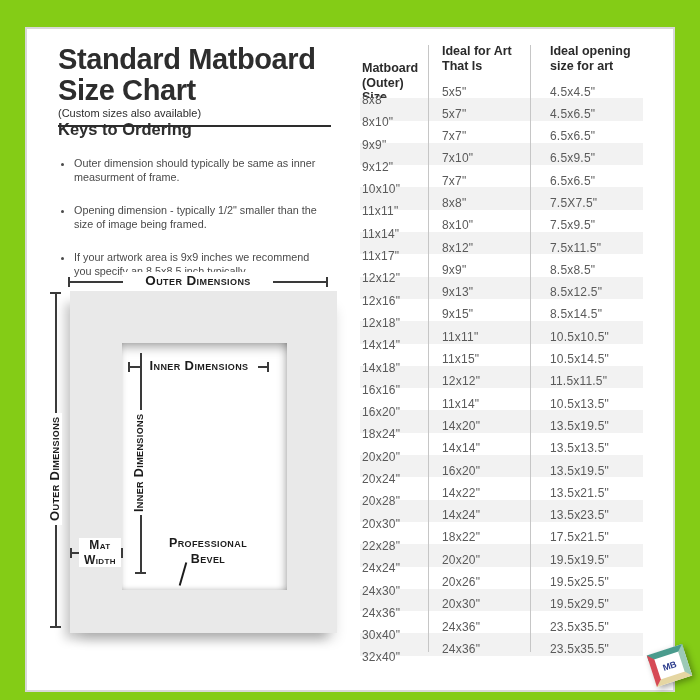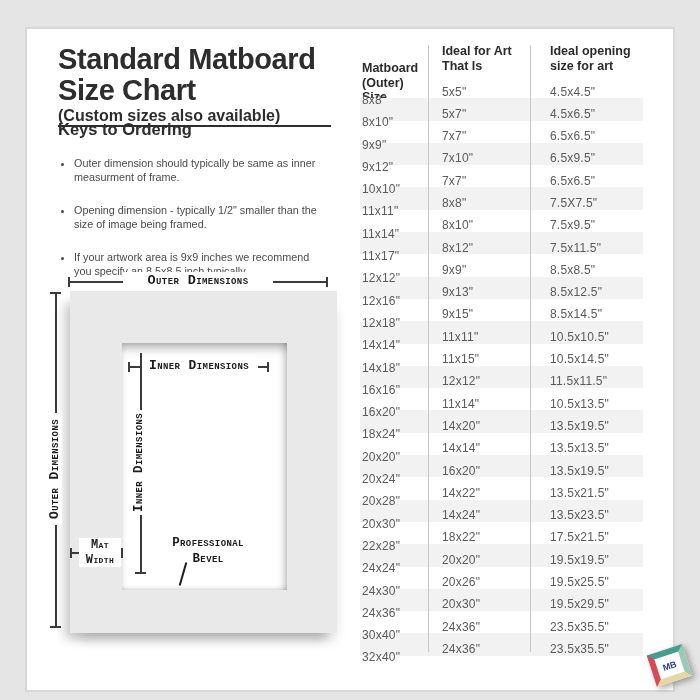--- a/index.html
+++ b/index.html
@@ -1,43 +1,43 @@
 <!DOCTYPE html>
 <html><head>
 <meta charset="utf-8">
 <style>
   * { margin:0; padding:0; box-sizing:border-box; }
   body { background:#fff; font-family:"Liberation Sans", sans-serif; }
-  .page { position:relative; width:700px; height:700px; background:#e5e5e5; overflow:hidden; }
+  .page { position:relative; width:700px; height:700px; background:#84cc16; overflow:hidden; }
   .frame-border { position:absolute; left:25px; top:27px; width:650px; height:665px;
                   border:2px solid #d8d8d8; background:#ffffff; }
 
   
   .title { position:absolute; left:58px; top:44px; width:290px;
            font-size:29px; line-height:31px; font-weight:800; color:#2d2d2d;
            letter-spacing:-0.4px; white-space:pre-line; }
-  .subtitle { position:absolute; left:58px; top:107px; font-size:16px; font-weight:700; color:#2d2d2d; }
+  .subtitle { position:absolute; left:58px; top:107px; font-size:11px; font-weight:400; color:#2d2d2d; }
   .title-divider { position:absolute; left:58px; top:125px; width:273px; height:2px; background:#2d2d2d; }
   .keys-heading { position:absolute; left:58px; top:120px; font-size:16.5px; font-weight:800; color:#2d2d2d; }
   .keys-list { position:absolute; left:74px; top:157px; width:280px; list-style:disc; }
   .keys-list li { font-size:10.8px; line-height:13.5px; color:#4a4a4a; margin-bottom:20px;
                   white-space:pre-line; }
 
   
   .mat-board { position:absolute; left:70px; top:291px; width:267px; height:342px; background:#e9e9e9;
                box-shadow:-8px 9px 10px -3px rgba(0,0,0,0.22), 4px 12px 12px -6px rgba(0,0,0,0.15); }
   .mat-opening { position:absolute; left:122px; top:343px; width:165px; height:247px; background:#ffffff;
                  box-shadow:inset 0 10px 12px -7px rgba(0,0,0,0.40),
                             inset -8px 0 10px -7px rgba(0,0,0,0.30),
                             inset 0 -4px 5px -3px rgba(0,0,0,0.18),
                             inset 4px 0 6px -5px rgba(0,0,0,0.10); }
   .mline { position:absolute; background:#3a3a3a; }
   .hand-label { position:absolute; font-variant:small-caps; font-weight:700; color:#1c1c1c;
                 background:#ffffff; text-align:center; letter-spacing:0.4px;
-                font-family:Liberation Mono, monospace; }
+                font-family:Liberation Sans, sans-serif; }
   .vertical-label { writing-mode:vertical-rl; transform:rotate(180deg); }
   .bevel-slash { position:absolute; left:182px; top:562px; width:2px; height:24px; background:#1c1c1c;
                  transform:rotate(16deg); }
 
   
   .size-table-header { position:absolute; left:360px; top:44px; width:284px; display:grid;
                        grid-template-columns:68px 102px 114px; }
   .size-table-header .hcell { font-size:12.5px; line-height:14.5px; font-weight:700; color:#2b2b2b;
                               white-space:pre-line; }
   .size-table-body { position:absolute; left:360px; top:76px; width:283px; }

